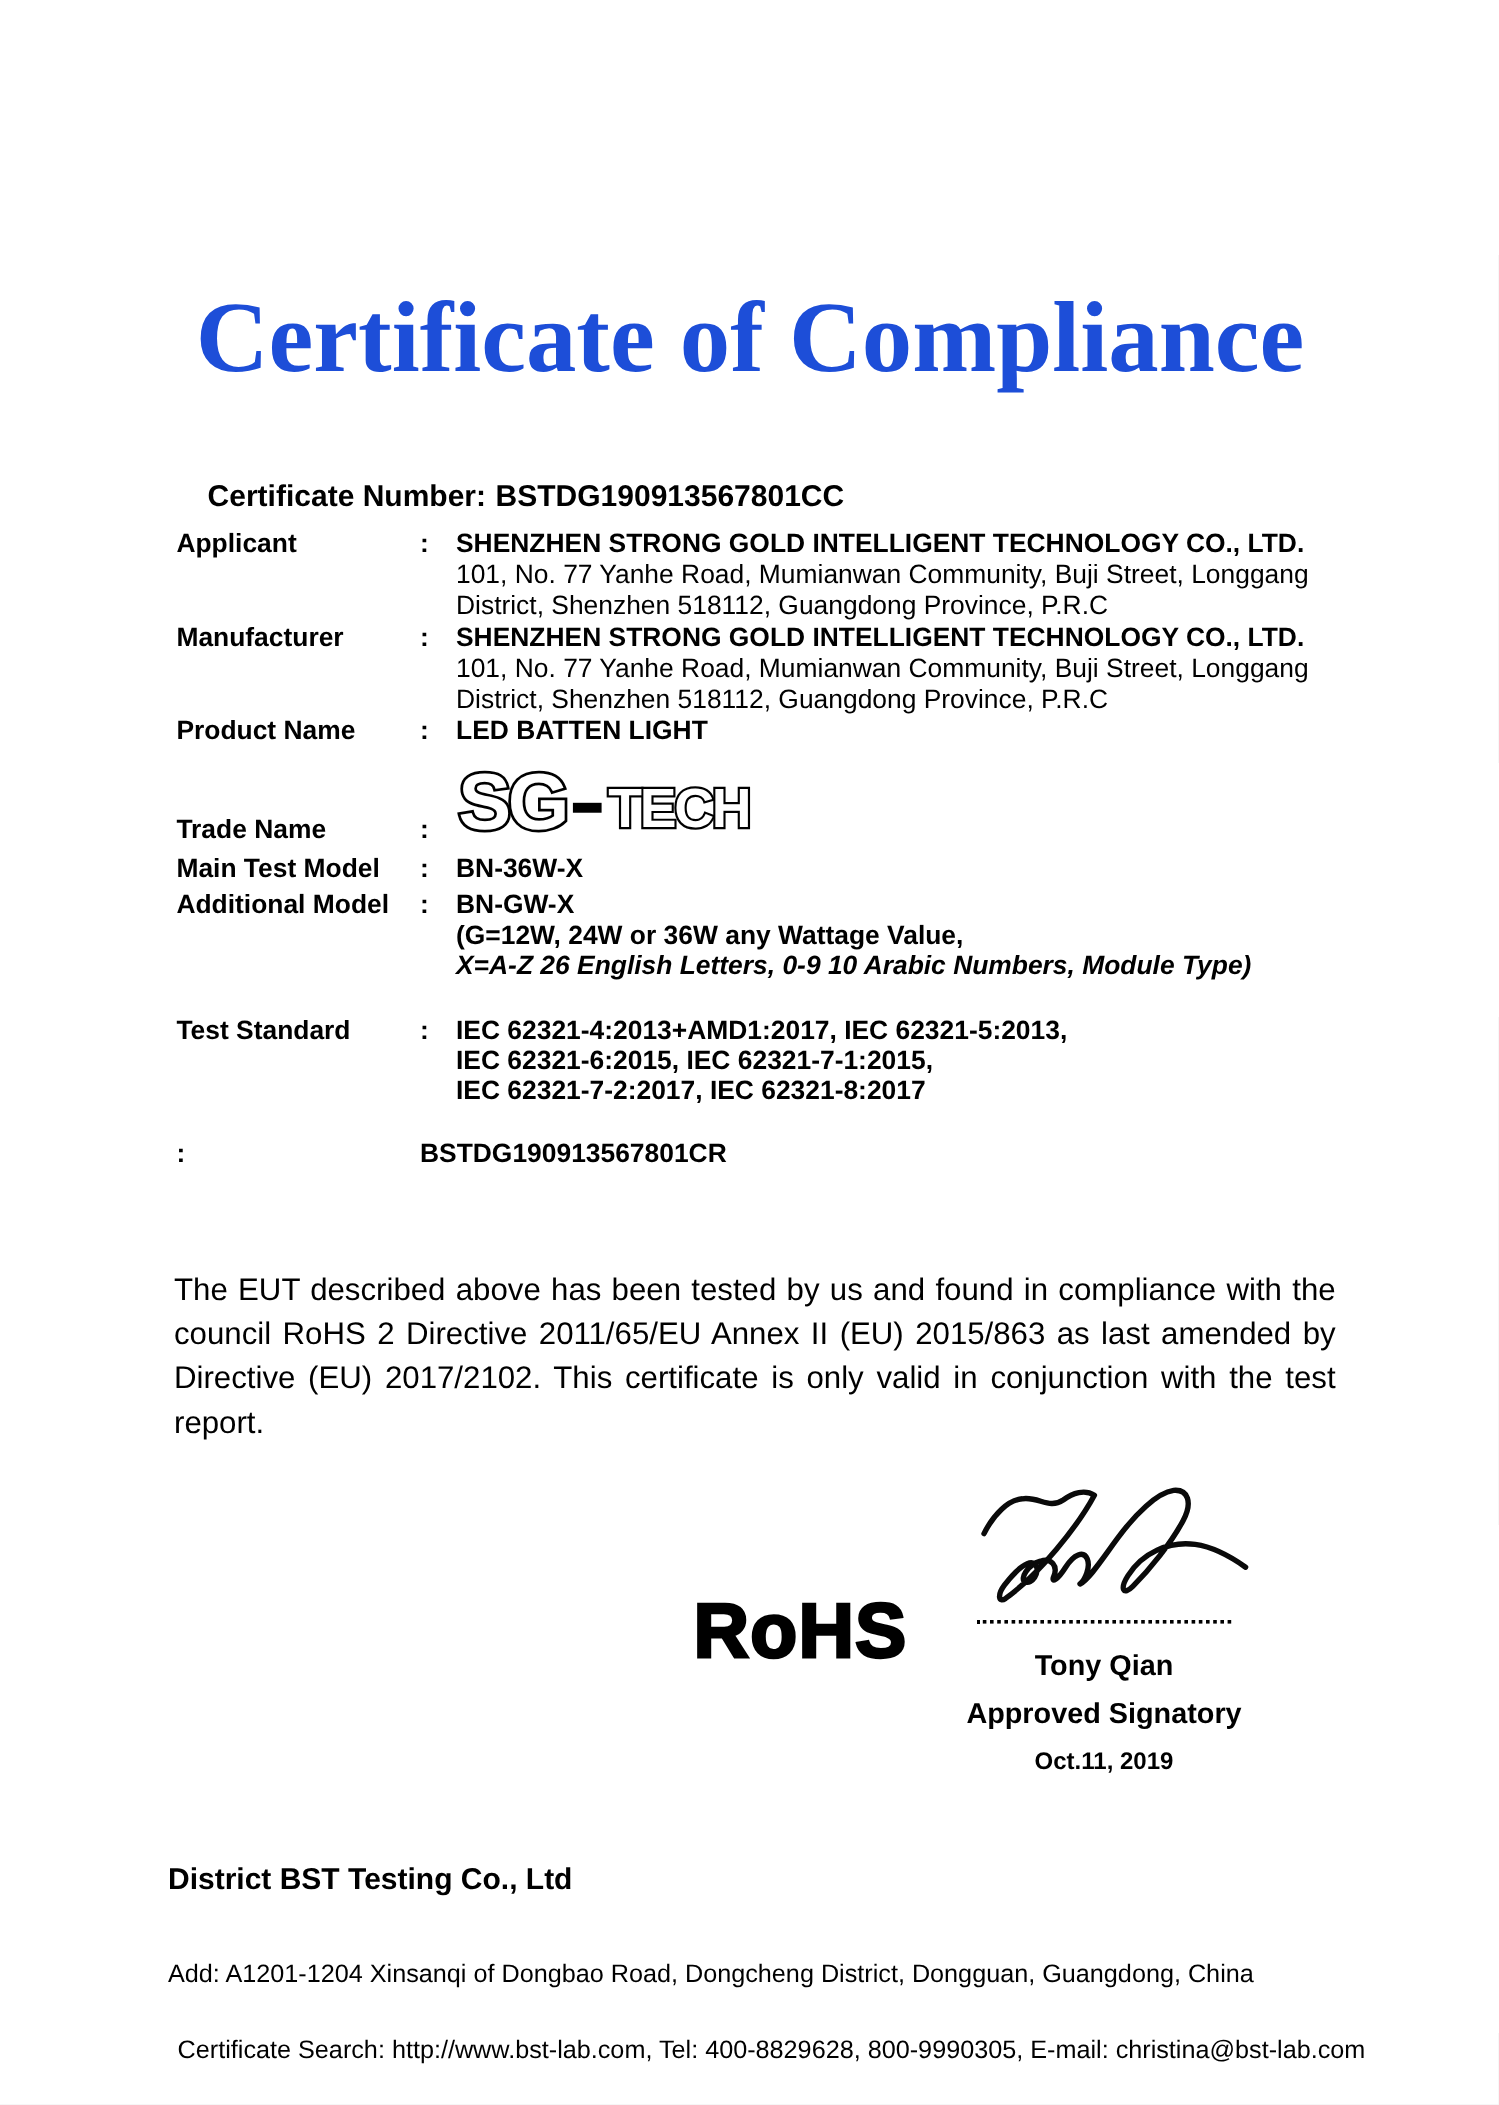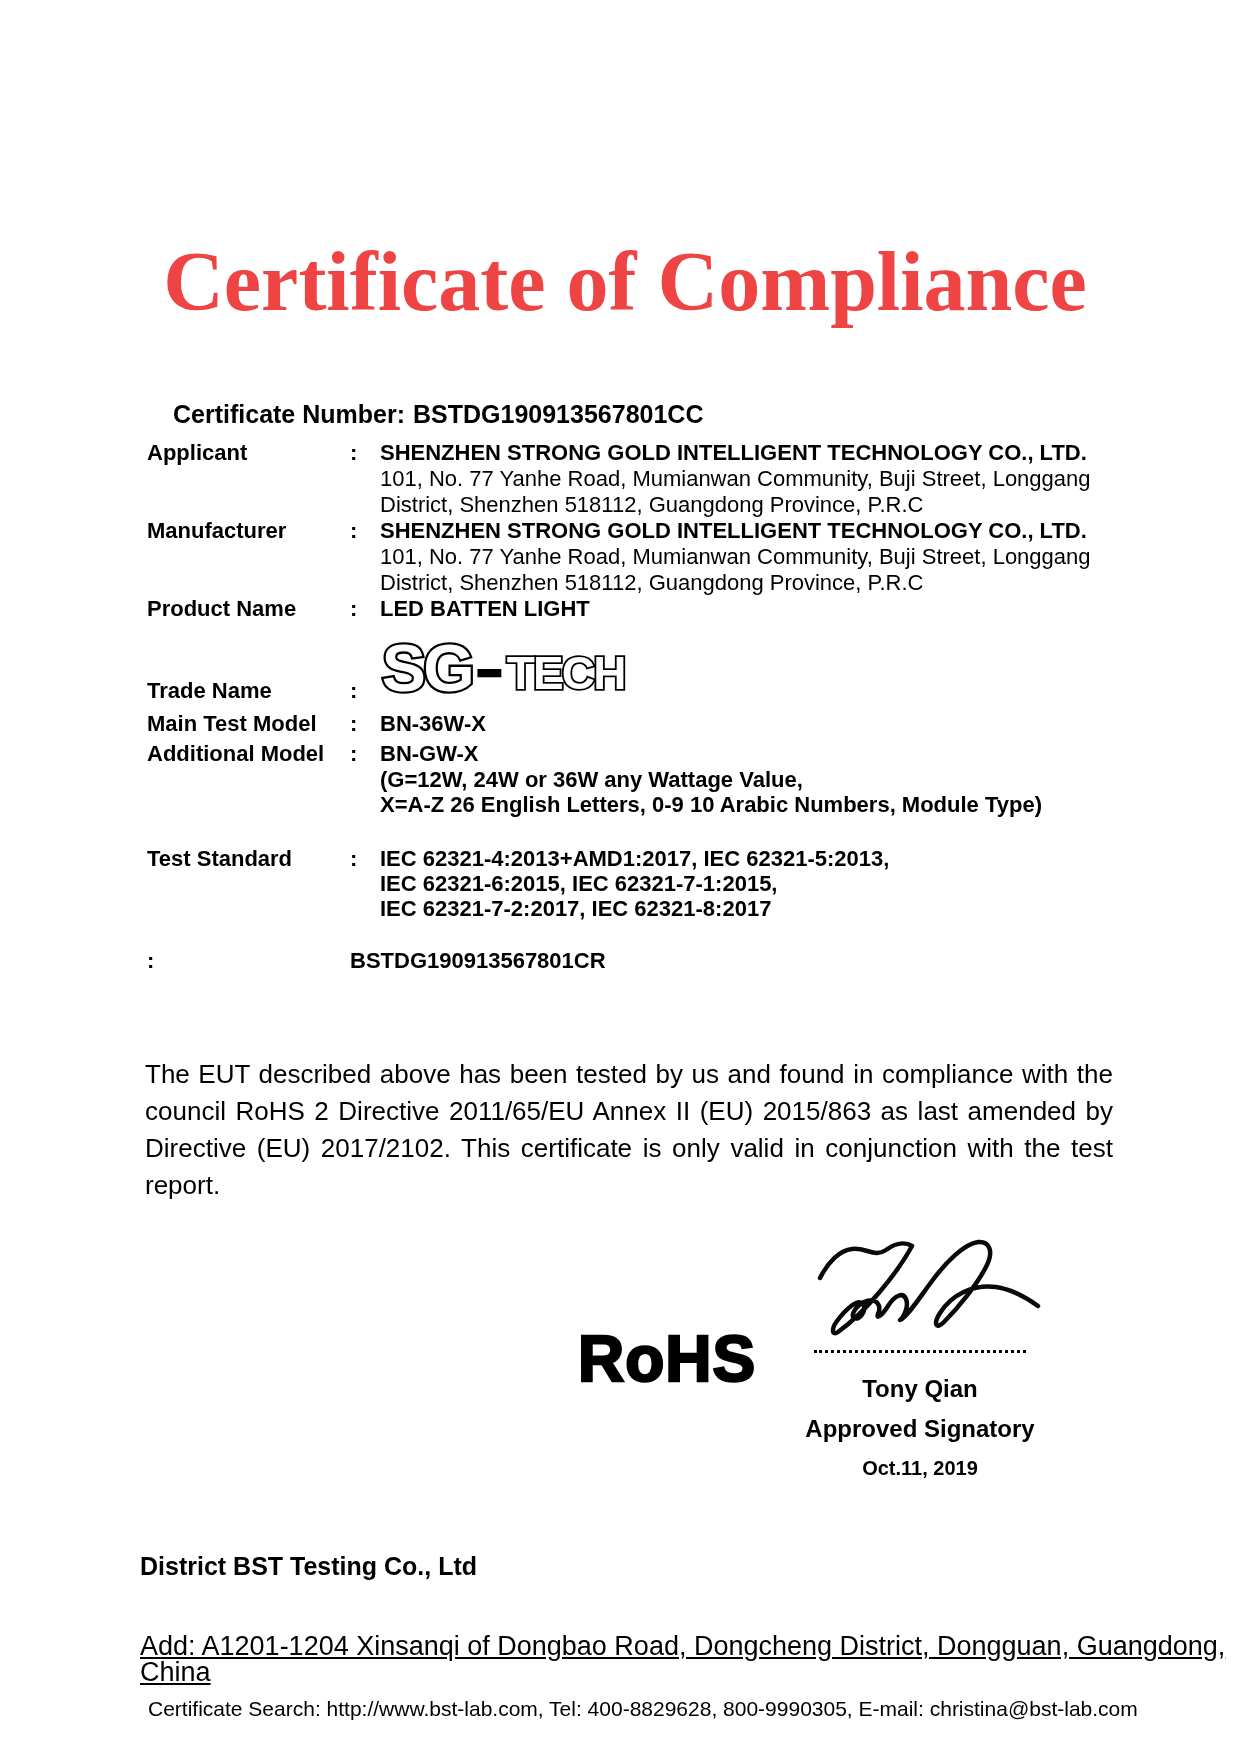--- a/index.html
+++ b/index.html
@@ -12,21 +12,21 @@
     color:#000;
     overflow:hidden;
   }
 
   
   .doc-title {
     position:absolute; top:240px; left:80px; width:1090px;
     margin:0; text-align:center;
     font-family:"Liberation Serif", serif;
     font-weight:bold; font-size:84px; line-height:1;
-    color:#ef4444;
+    color:#1d4ed8;
   }
 
   
   .cert-line {
     position:absolute; top:380px; left:173px;
     font-size:25px; font-weight:bold; line-height:28px;
     white-space:nowrap;
     margin-top:20px;
   }
   .cert-line .cert-val { margin-left:8px; }
@@ -83,21 +83,21 @@
   .sig-title { font-size:24px; font-weight:bold; line-height:30px; margin-top:10px; }
   .sig-date  { font-size:20px; font-weight:bold; line-height:30px; margin-top:9px; }
 
   
   .footer-company {
     position:absolute; top:1551px; left:140px;
     font-size:25px; font-weight:bold; line-height:30px;
   }
   .footer-address {
     position:absolute; top:1633px; left:140px;
-    font-size:27px; line-height:26px;text-decoration:underline;
+    font-size:21px; line-height:26px;
   }
   .footer-contact {
     position:absolute; top:1696px; left:148px;
     font-size:21px; line-height:26px;
   }
 </style>
 </head>
 <body>
 
 <div class="page">
@@ -159,21 +159,21 @@
       <div class="vbold">BN-36W-X</div>
     </div>
   </div>
 
   <div class="frow arow" style="top:741px;">
     <div class="flabel">Additional Model</div>
     <div class="fcolon">:</div>
     <div class="fval">
       <div class="vbold">BN-GW-X</div>
       <div class="vbold" style="line-height:25px;">(G=12W, 24W or 36W any Wattage Value,</div>
-      <div class="vbold" style="line-height:25px;">X=A-Z 26 English Letters, 0-9 10 Arabic Numbers, Module Type)</div>
+      <div class="vbold" style="line-height:25px;font-style:italic;">X=A-Z 26 English Letters, 0-9 10 Arabic Numbers, Module Type)</div>
     </div>
   </div>
 
   <div class="frow arow lh25" style="top:846px;">
     <div class="flabel">Test Standard</div>
     <div class="fcolon">:</div>
     <div class="fval">
       <div class="vbold">IEC 62321-4:2013+AMD1:2017, IEC 62321-5:2013,</div>
       <div class="vbold">IEC 62321-6:2015, IEC 62321-7-1:2015,</div>
       <div class="vbold">IEC 62321-7-2:2017, IEC 62321-8:2017</div>

